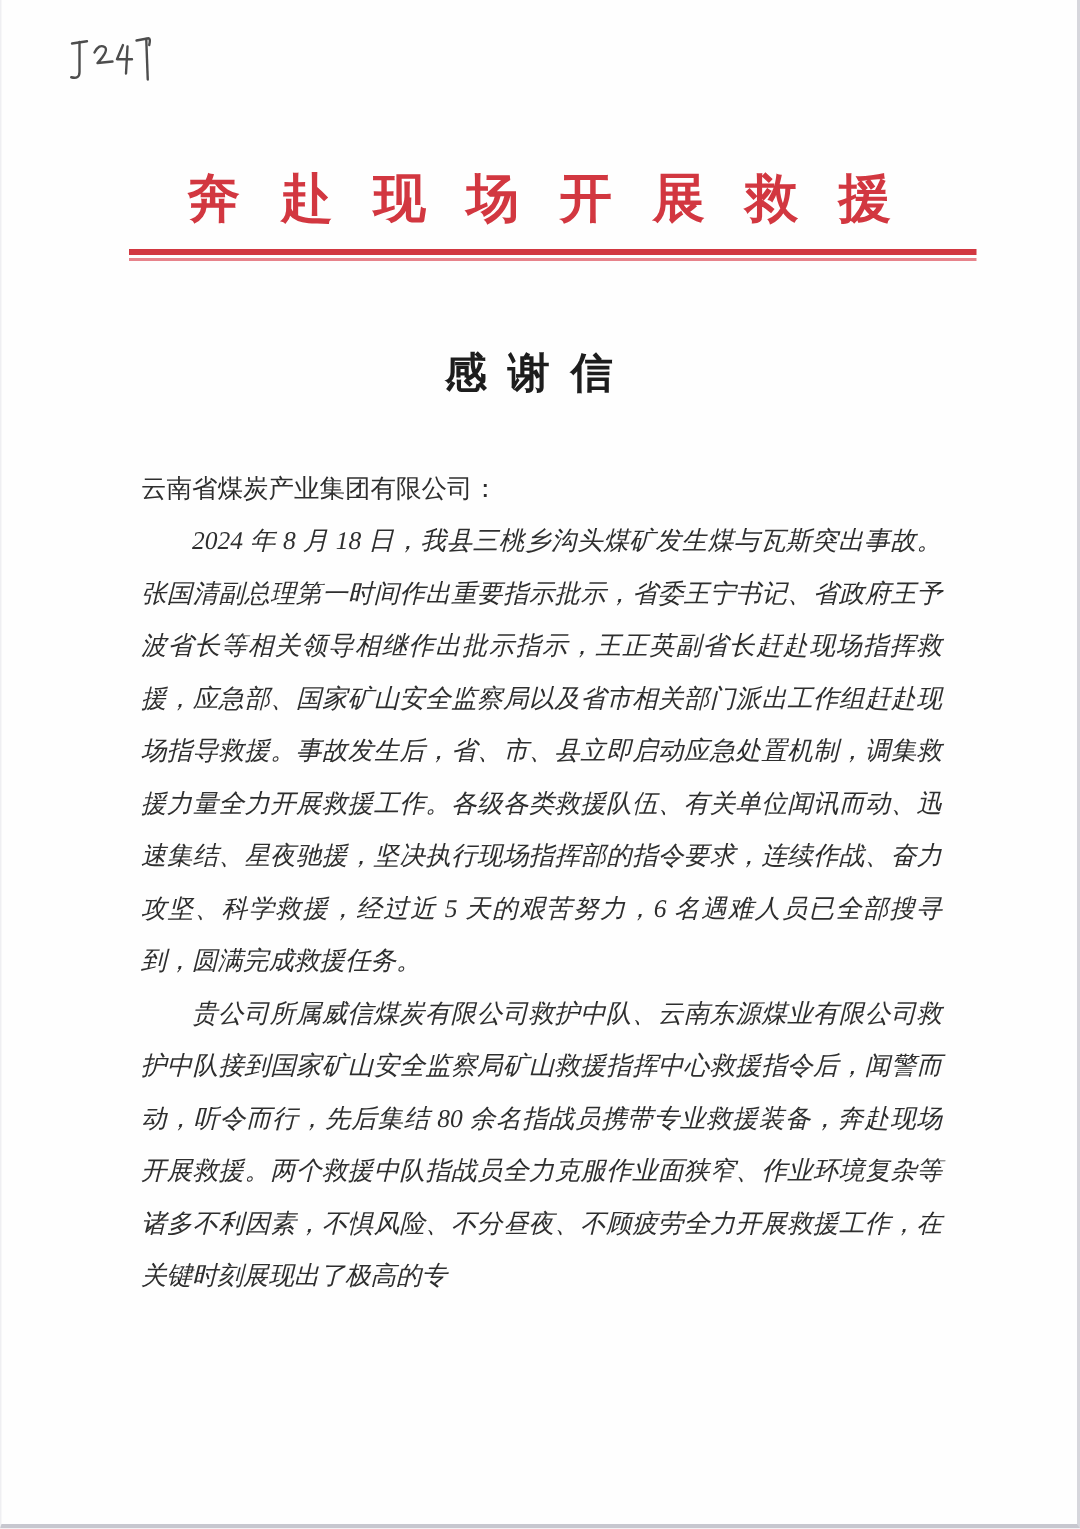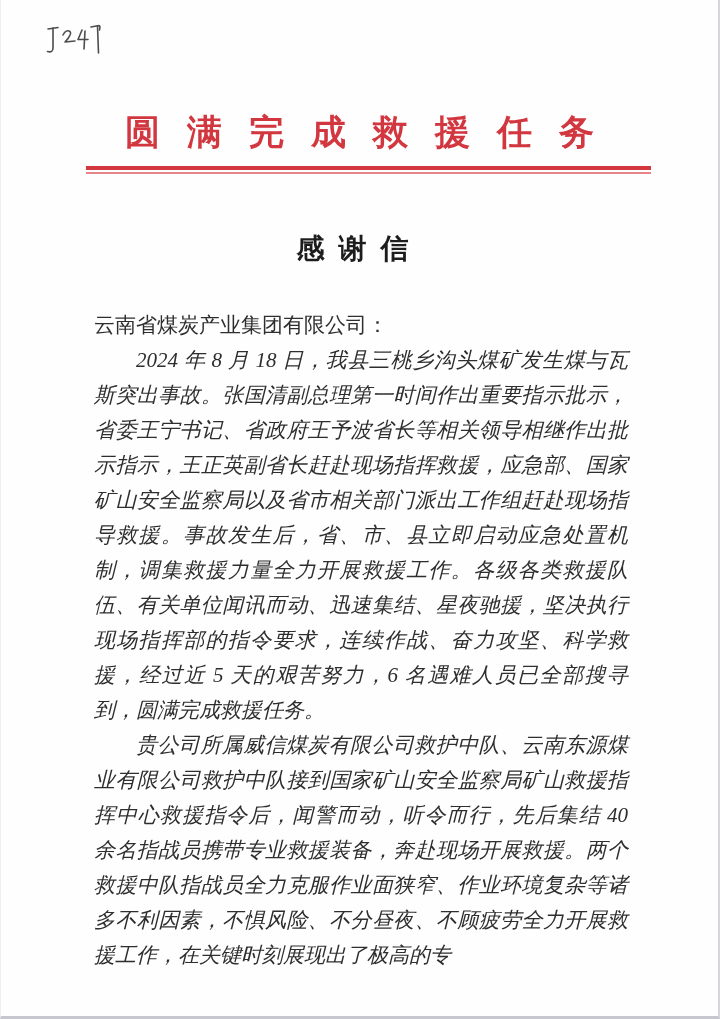--- a/index.html
+++ b/index.html
@@ -51,21 +51,21 @@
   .doc-title {
     margin-top: 56px;
     text-align: center;
     color: #1d1d1d;
     font-size: 28px;
     font-weight: bold;
     letter-spacing: 14px;
   }
   .content {
     margin: 40px 90px 0 93px;
-    font-size: 21px;
+    font-size: 17px;
     line-height: 35px;
     color: #2e2e2e;
     text-align: justify;
     text-justify: inter-ideograph;
   }
   .salutation {
     text-indent: 0;
   }
   .content p.body-para {
     margin: 0;
@@ -89,29 +89,29 @@
 
         <path d="M41,10 L37,19.5 L47,19.5"></path>
         <path d="M44,11 L43,29"></path>
 
         <path d="M50,7 L58,5.5 Q59.5,5.5 58.5,10"></path>
         <path d="M56.5,6 L57.5,33"></path>
       </g>
     </svg>
   </div>
 
-  <div class="letterhead">圆满完成救援任务</div>
+  <div class="letterhead">奔赴现场开展救援</div>
 
   <div class="rule">
     <div class="thick"></div>
     <div class="gap"></div>
     <div class="thin"></div>
   </div>
 
   <div class="doc-title">感谢信</div>
 
   <div class="content">
     <div class="salutation">云南省煤炭产业集团有限公司：</div>
     <p class="body-para">2024 年 8 月 18 日，我县三桃乡沟头煤矿发生煤与瓦斯突出事故。张国清副总理第一时间作出重要指示批示，省委王宁书记、省政府王予波省长等相关领导相继作出批示指示，王正英副省长赶赴现场指挥救援，应急部、国家矿山安全监察局以及省市相关部门派出工作组赶赴现场指导救援。事故发生后，省、市、县立即启动应急处置机制，调集救援力量全力开展救援工作。各级各类救援队伍、有关单位闻讯而动、迅速集结、星夜驰援，坚决执行现场指挥部的指令要求，连续作战、奋力攻坚、科学救援，经过近 5 天的艰苦努力，6 名遇难人员已全部搜寻到，圆满完成救援任务。</p>
-    <p class="body-para">贵公司所属威信煤炭有限公司救护中队、云南东源煤业有限公司救护中队接到国家矿山安全监察局矿山救援指挥中心救援指令后，闻警而动，听令而行，先后集结 40 余名指战员携带专业救援装备，奔赴现场开展救援。两个救援中队指战员全力克服作业面狭窄、作业环境复杂等诸多不利因素，不惧风险、不分昼夜、不顾疲劳全力开展救援工作，在关键时刻展现出了极高的专</p>
+    <p class="body-para">贵公司所属威信煤炭有限公司救护中队、云南东源煤业有限公司救护中队接到国家矿山安全监察局矿山救援指挥中心救援指令后，闻警而动，听令而行，先后集结 80 余名指战员携带专业救援装备，奔赴现场开展救援。两个救援中队指战员全力克服作业面狭窄、作业环境复杂等诸多不利因素，不惧风险、不分昼夜、不顾疲劳全力开展救援工作，在关键时刻展现出了极高的专</p>
   </div>
 
 </div>
 
 </body></html>

